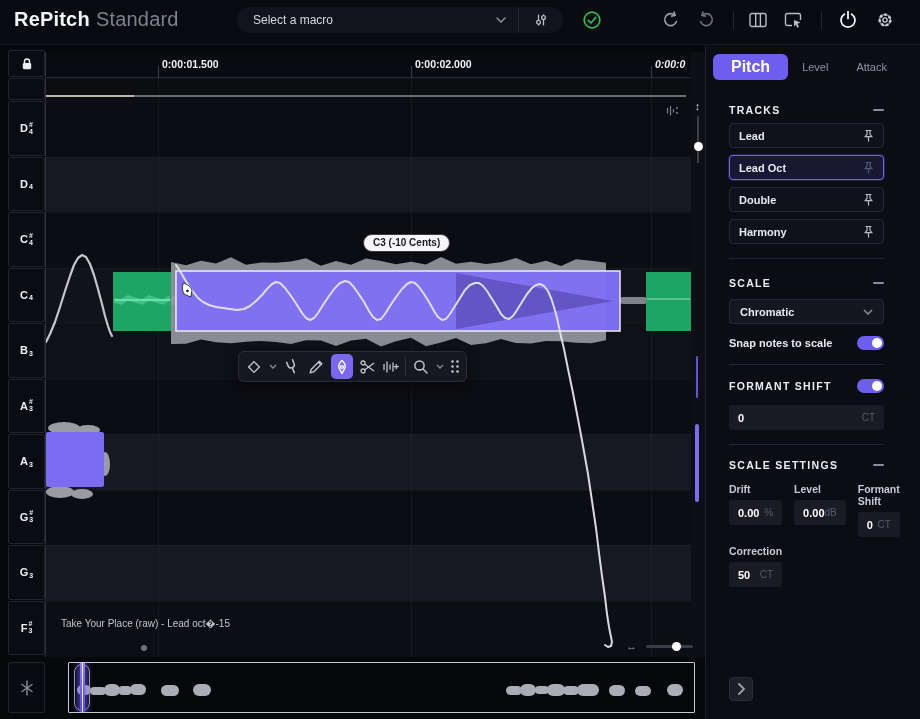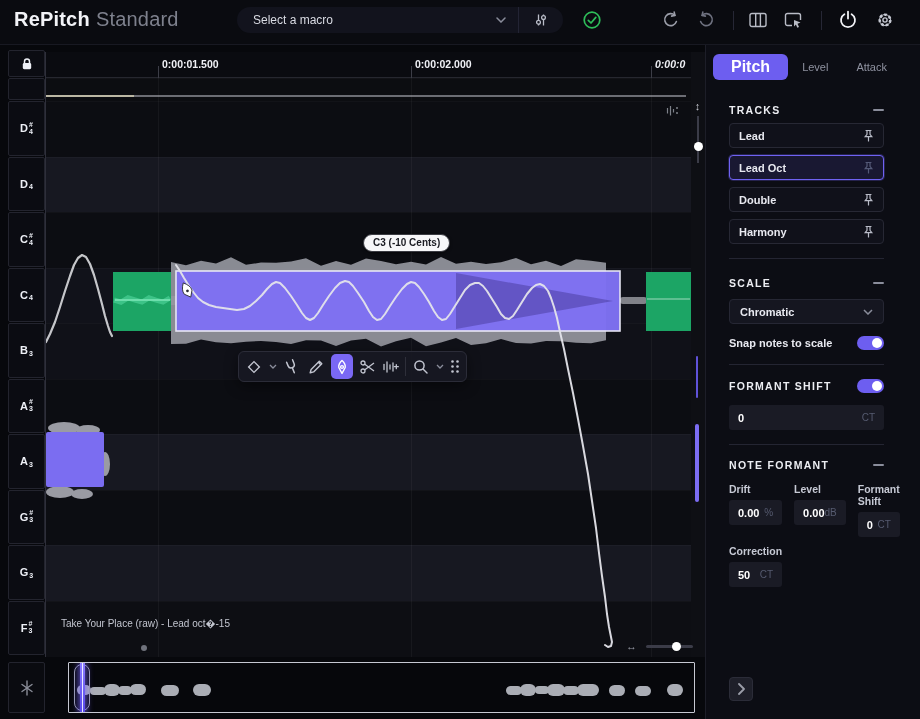--- a/index.html
+++ b/index.html
@@ -533,21 +533,21 @@
         </span>
     </div>
     <div class="num-input single-input">
       <span class="val">0</span>
       <span class="unit">CT</span>
     </div>
 
     <div class="p-div"></div>
 
     <div class="sec-head" style="margin-top:14px">
-      <span class="sec-title">NOTE FORMANT</span>
+      <span class="sec-title">SCALE SETTINGS</span>
       <span class="minus"></span>
     </div>
     <div class="ns-grid" id="ns-grid">
         <div class="ns-cell">
     <div class="f-label">Drift</div>
     <div class="num-input">
       <span class="val">0.00</span>
       <span class="unit">%</span>
     </div>
   </div>

